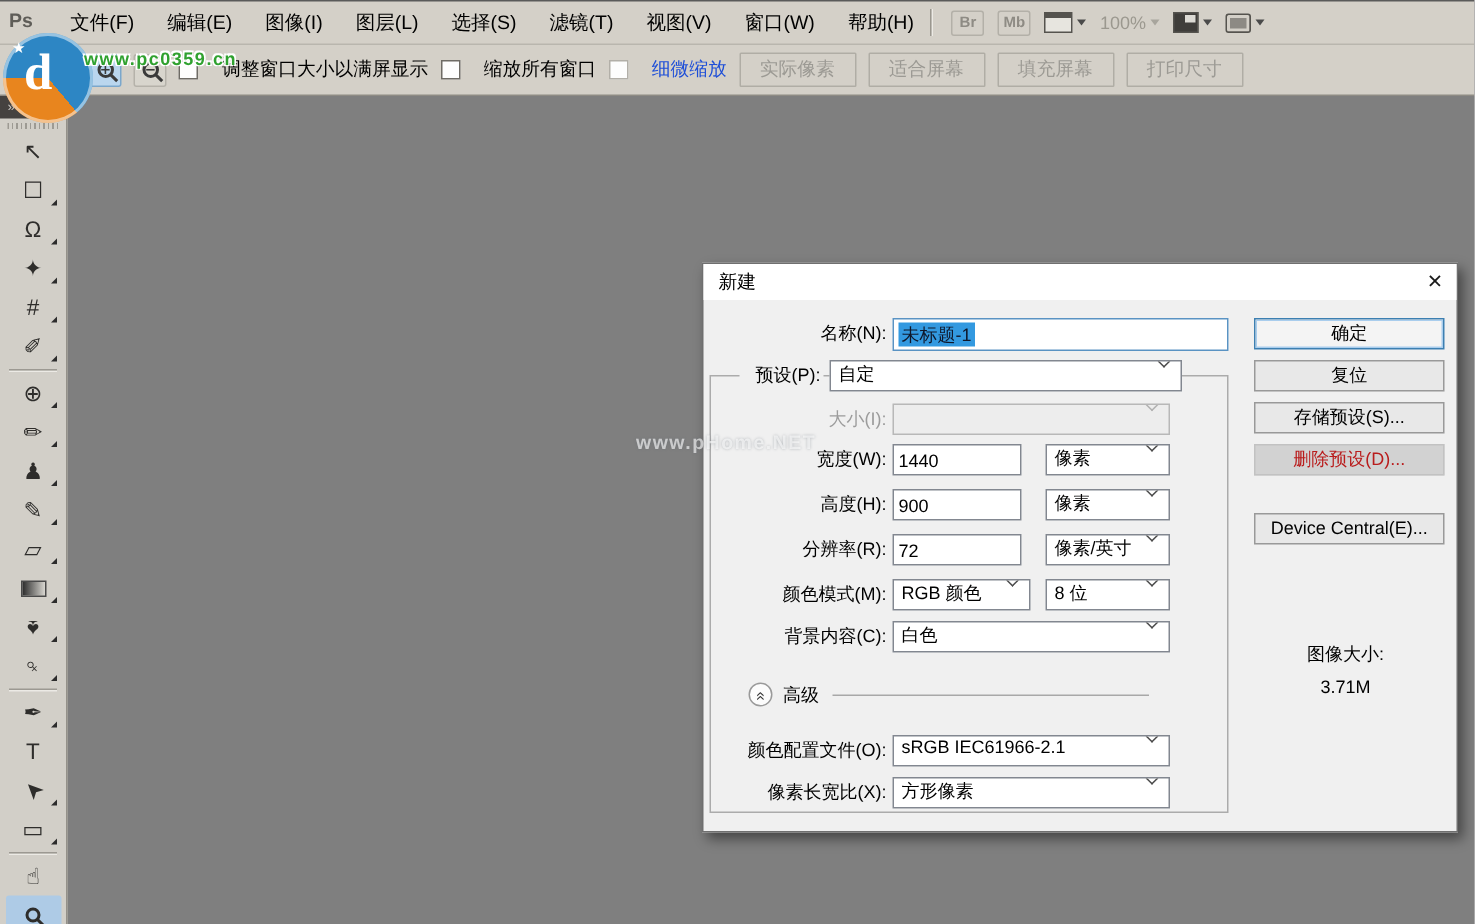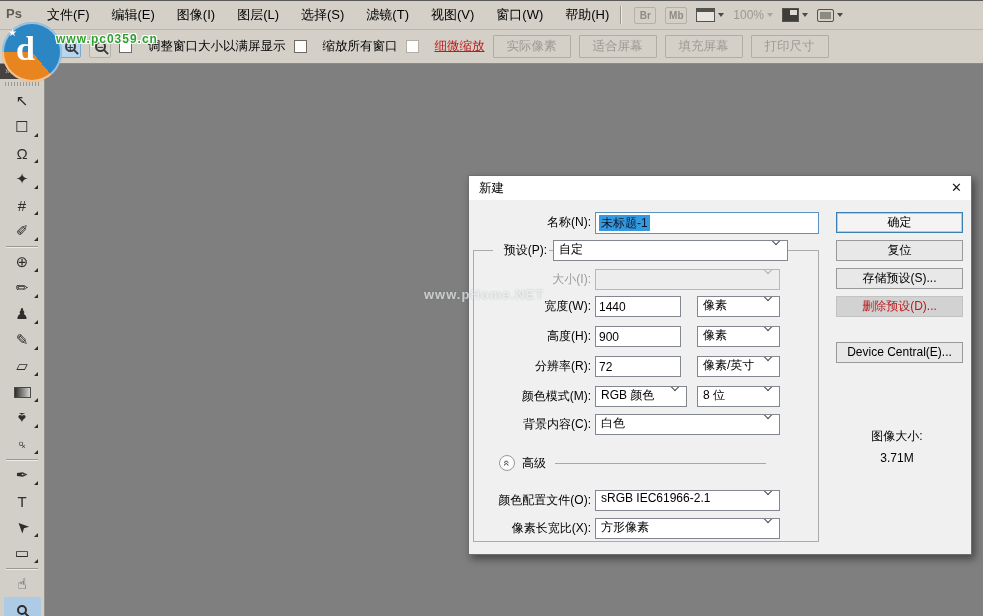--- a/index.html
+++ b/index.html
@@ -40,21 +40,21 @@
   .zoom-btn { width:22px; height:22px; display:flex; align-items:center; justify-content:center;
     border:1px solid #b5b2aa; background:#d8d5cd; border-radius:2px; }
   .zoom-btn.sel { background:#bad6ee; border-color:#7ba7cc; }
   .mag { position:relative; display:inline-block; width:11px; height:11px; border:2px solid #3a3a3a; border-radius:50%; }
   .mag::after { content:""; position:absolute; width:2px; height:6px; background:#3a3a3a;
     right:-3px; bottom:-5px; transform:rotate(-45deg); }
   .mag .sign { position:absolute; left:0; top:-1px; width:100%; text-align:center;
     font:bold 9px/10px "DejaVu Sans",sans-serif; color:#3a3a3a; }
   .cb { display:flex; align-items:center; gap:16px; font-size:12.5px; white-space:nowrap; }
   .cb-box { width:13px; height:13px; background:#fdfdfd; border:1px solid #6e6b65; }
-  .cb.dis { color:#b91c1c;text-decoration:underline; }
+  .cb.dis { color:#1d4ed8; }
   .cb.dis .cb-box { border-color:#b2afa8; }
   .ob-btn { padding:2px 13px; font-size:12.5px; color:#9c9a94; background:transparent;
     border:1px solid #b0ada5; border-radius:1px; white-space:nowrap; }
 
   
   .toolbar { position:absolute; left:0; top:64px; width:45px; height:552px;
     background:#d2cfc8; border-right:1px solid #94918a; }
   .tb-head { height:15px; background:#454240; color:#c9c7c3; font-size:9px;
     line-height:14px; padding-left:5px; letter-spacing:1px; }
   .tb-grip { height:4px; margin:3px 5px 2px 5px;

